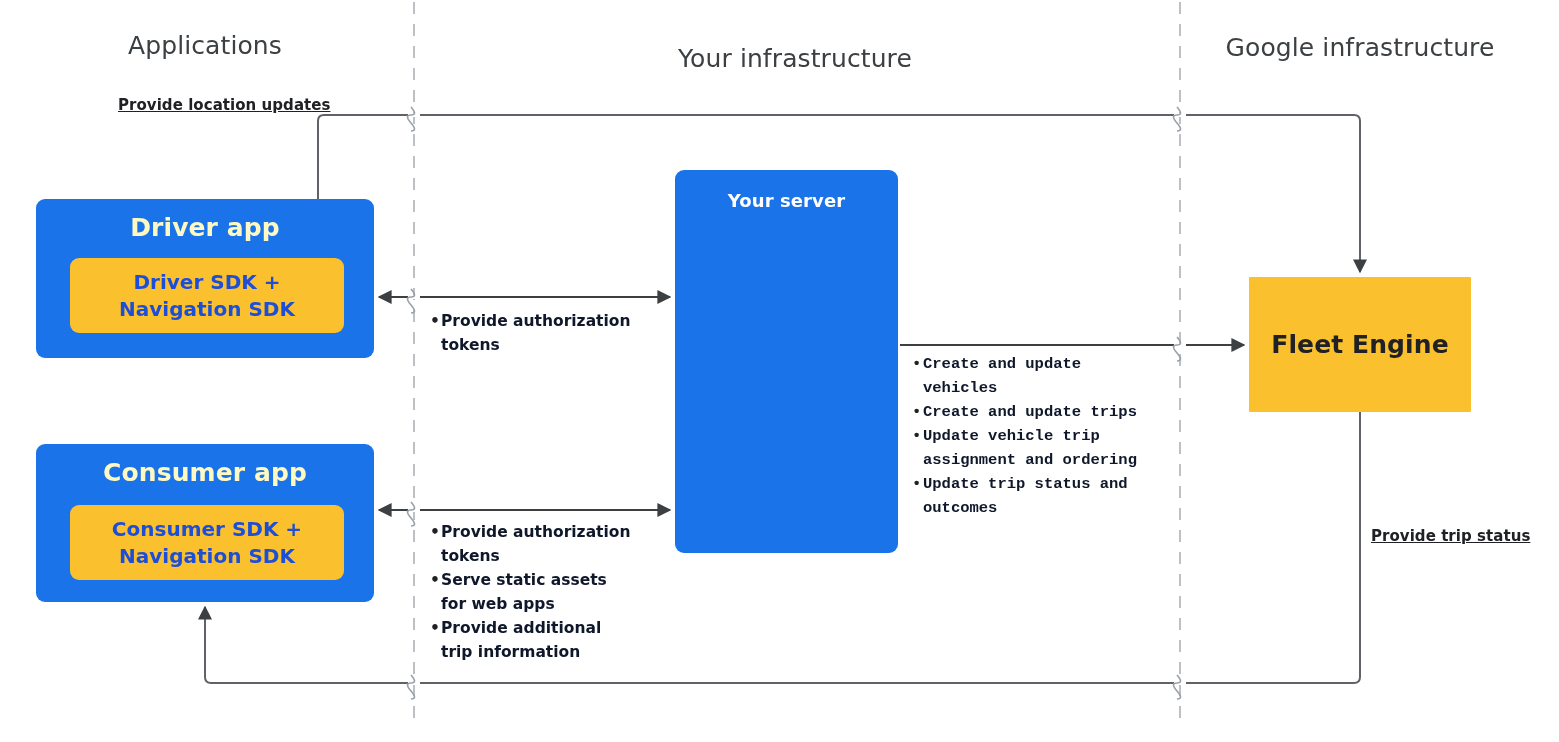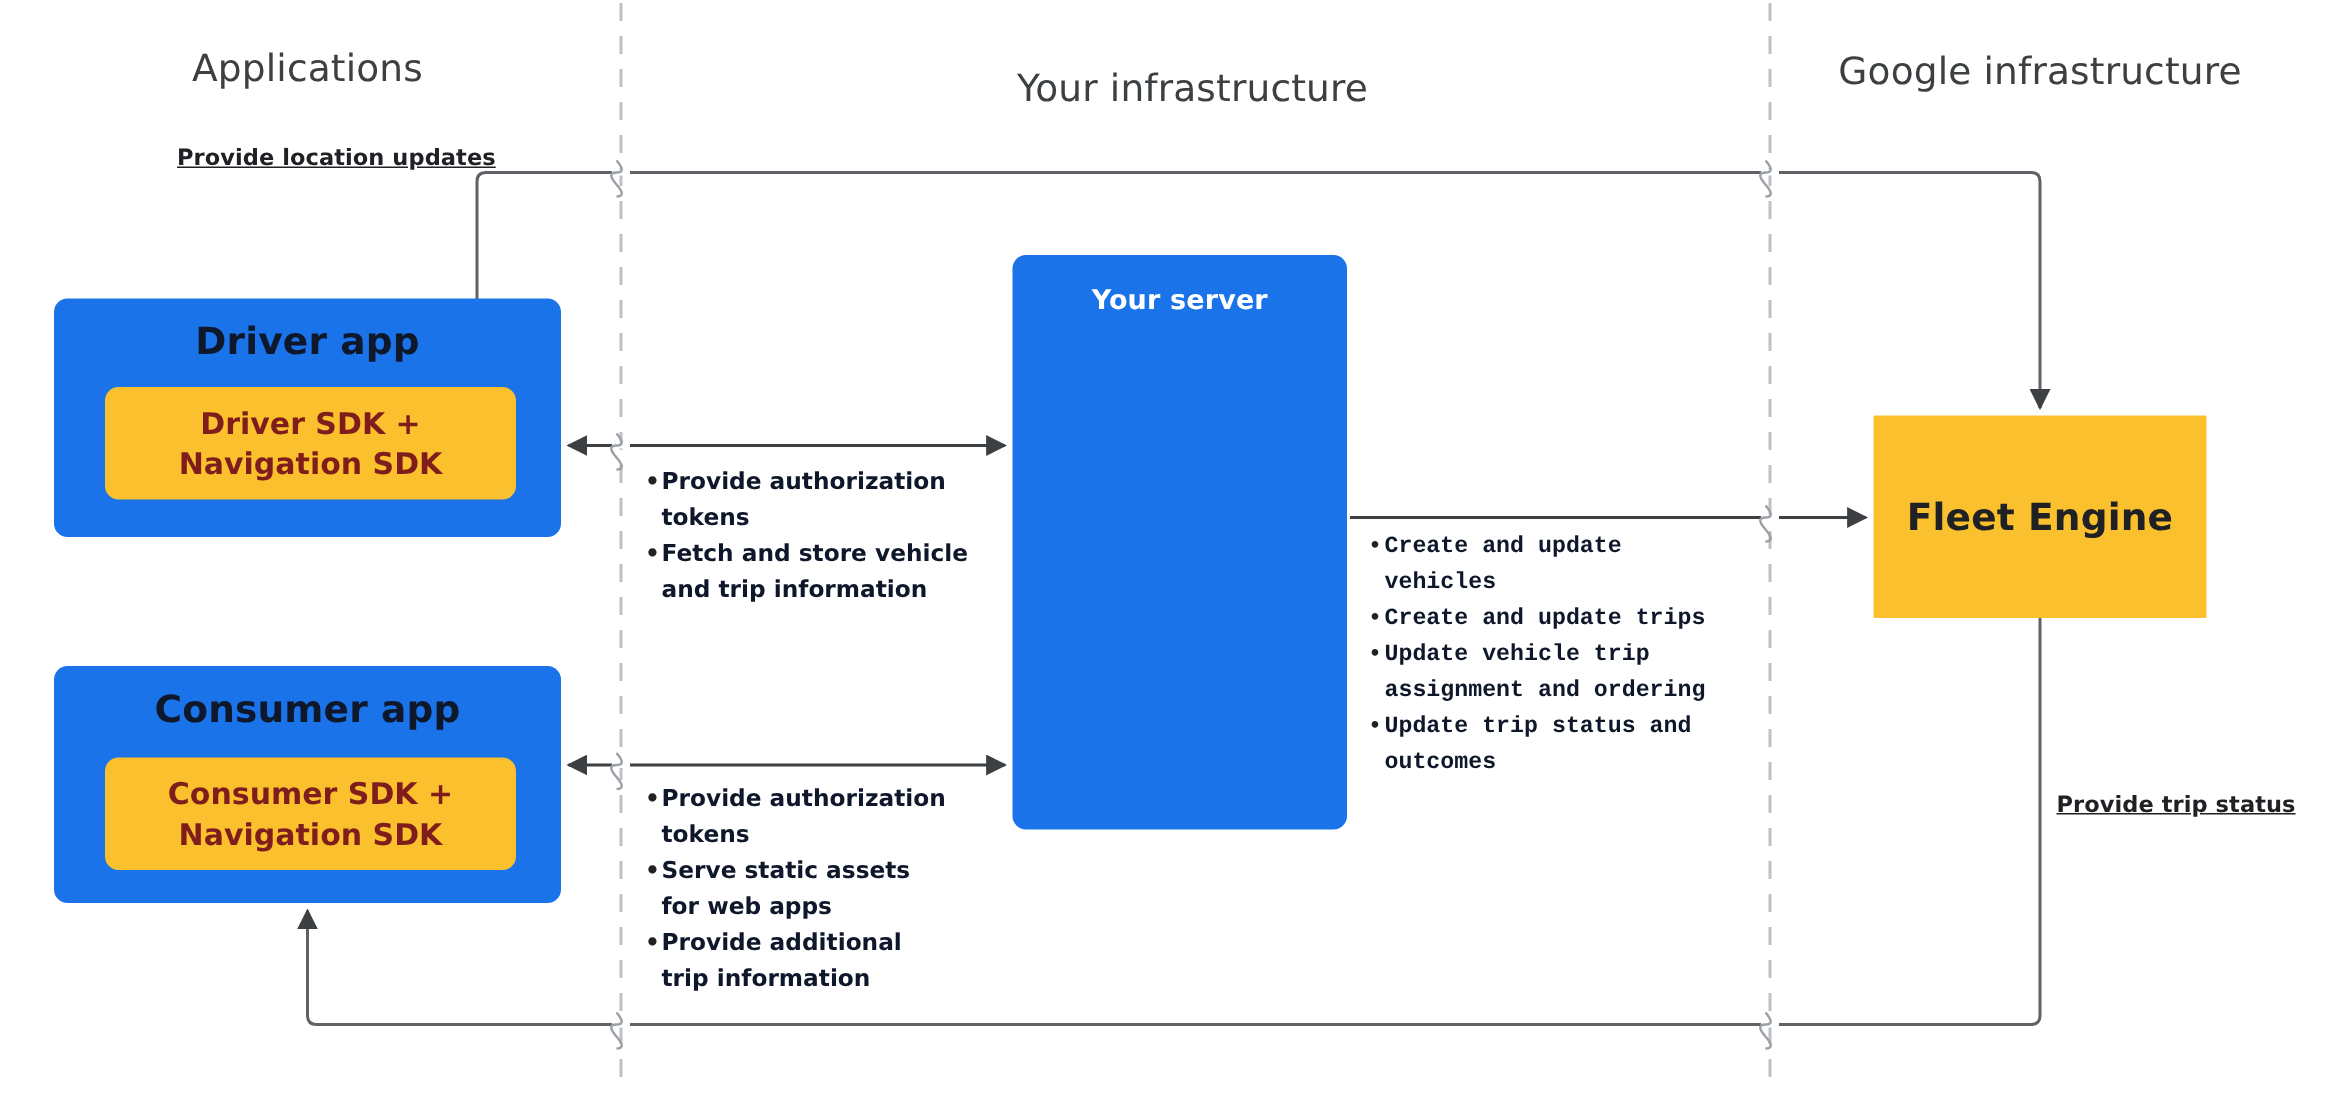--- a/index.html
+++ b/index.html
@@ -13,26 +13,26 @@
     position:absolute;font-size:25px;color:#3c4043;font-weight:400;
     text-align:center;white-space:nowrap;letter-spacing:.1px;
   }
 
   .appbox{
     position:absolute;background:#1a73e8;border-radius:9px;
     box-sizing:border-box;
   }
   .appbox-title{
     position:absolute;left:0;right:0;top:14px;text-align:center;
-    color:#0f172a;font-size:25px;font-weight:700;letter-spacing:.1px;
+    color:#fef9c3;font-size:25px;font-weight:700;letter-spacing:.1px;
   }
   .sdkbox{
     position:absolute;background:#fbc02d;border-radius:9px;
     display:flex;align-items:center;justify-content:center;
-    color:#7f1d1d;font-size:20px;font-weight:700;line-height:1.33;
+    color:#1d4ed8;font-size:20px;font-weight:700;line-height:1.33;
     text-align:center;box-sizing:border-box;
   }
 
   .serverbox{
     position:absolute;background:#1a73e8;border-radius:9px;box-sizing:border-box;
   }
   .serverbox-title{
     position:absolute;left:0;right:0;top:20px;text-align:center;
     color:#ffffff;font-size:18px;font-weight:700;letter-spacing:.1px;
   }
@@ -128,21 +128,20 @@
 Navigation SDK</div>
 
   <div class="serverbox" style="left:675px;top:170px;width:223px;height:383px;">
     <div class="serverbox-title">Your server</div>
   </div>
 
   <div class="enginebox" style="left:1249px;top:277px;width:222px;height:135px;">Fleet Engine</div>
 
   <ul class="bullets" style="left:430px;top:309px;width:232px;">
     <li>Provide authorization tokens</li>
-    <li>Fetch and store vehicle and trip information</li>
   </ul>
 
   <ul class="bullets" style="left:430px;top:520px;width:205px;">
     <li>Provide authorization tokens</li>
     <li>Serve static assets for web apps</li>
     <li>Provide additional trip information</li>
   </ul>
 
   <ul class="bullets" style="left:912px;top:352px;width:250px;font-family:Liberation Mono, monospace;">
     <li>Create and update vehicles</li>

